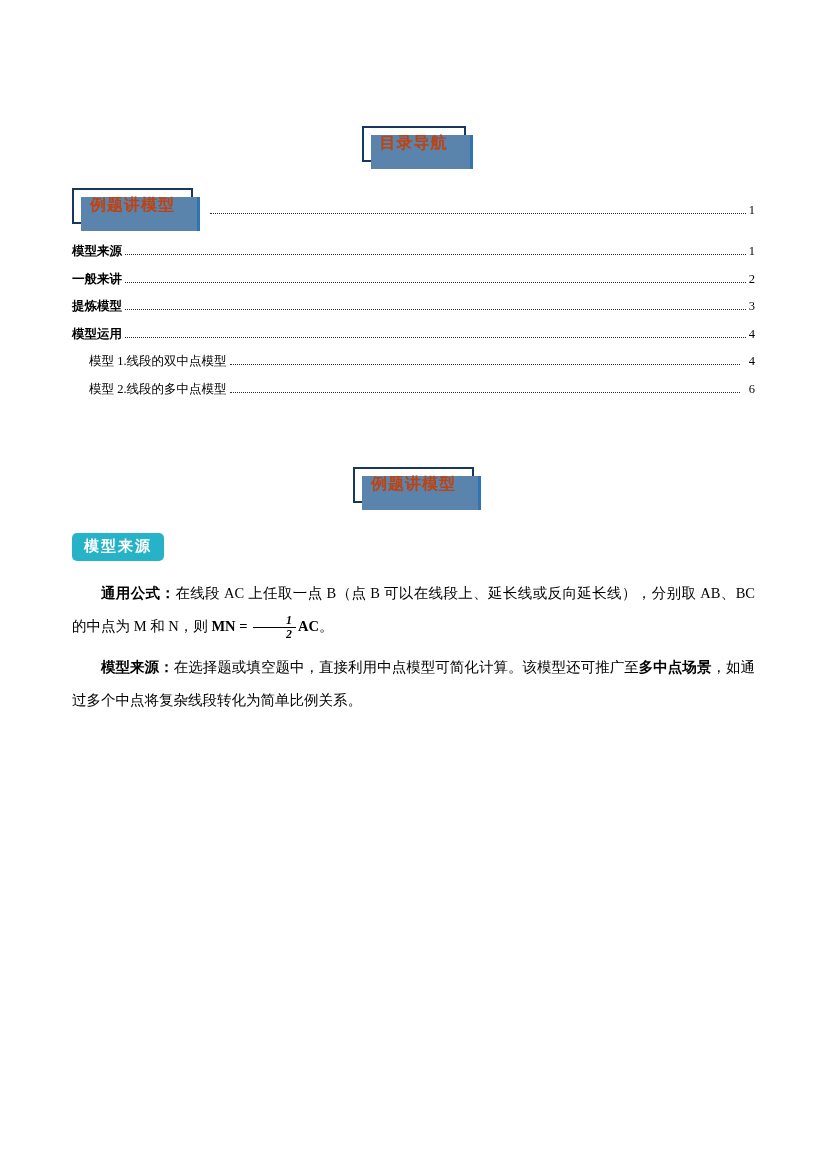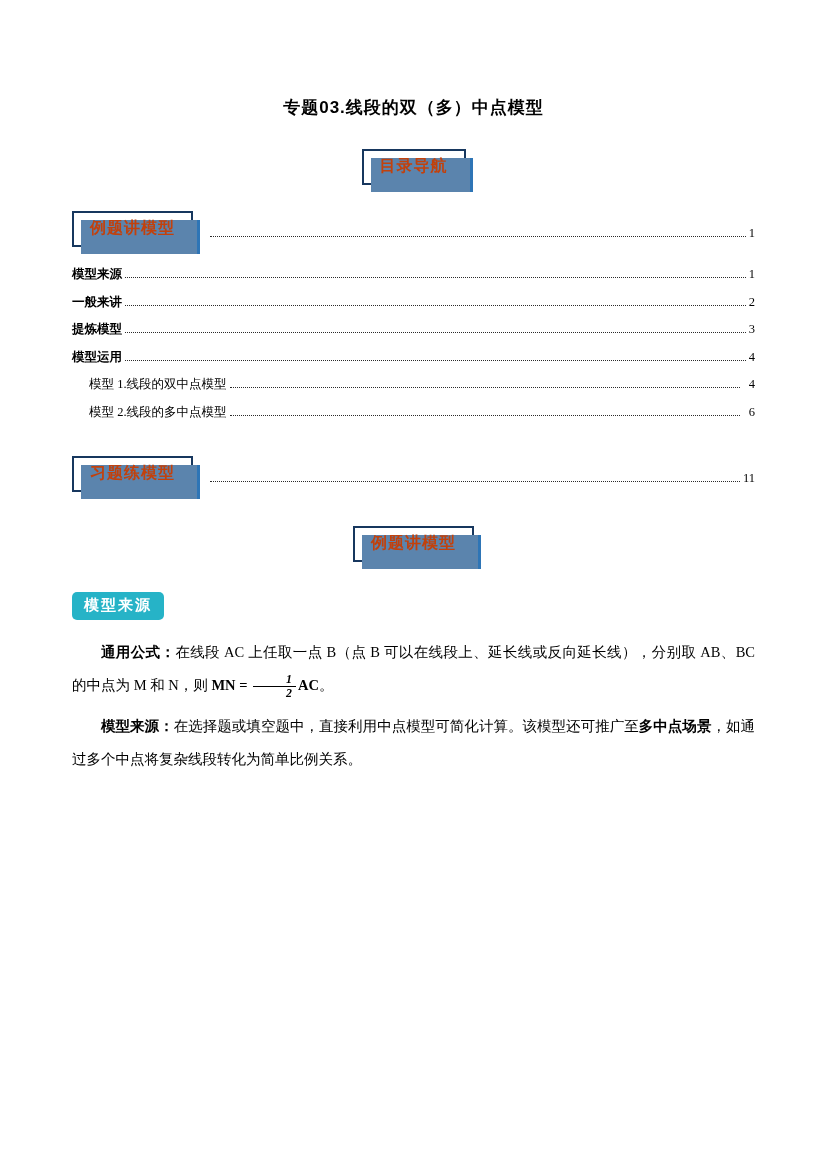--- a/index.html
+++ b/index.html
@@ -105,21 +105,20 @@
   }
   .frac .num { display: block; border-bottom: 1.6px solid #000; padding: 0 4px 0 4px; }
   .frac .den { display: block; padding: 0 4px; }
   .sect-center { text-align: center; margin: 34px 0 4px 0; }
 </style>
 </head>
 <body>
 
 <div class="page">
 
-  <h1 class="doc-title">专题03.线段的双（多）中点模型</h1>
 
 
   <div class="banner-center-wrap">
     <div class="banner">
       <span>目录导航</span>
     </div>
   </div>
 
   <div class="toc-h1">
     <div class="banner">
@@ -158,27 +157,20 @@
       <span class="pagenum">4</span>
     </div>
     <div class="toc-row sub">
       <span>模型 2.线段的多中点模型</span>
       <span class="leader"></span>
       <span class="pagenum">6</span>
     </div>
   </div>
 
   <div class="toc-h1" style="margin-top:30px;">
-    <div class="banner">
-      <span>习题练模型</span>
-    </div>
-    <div class="h1-fill toc-row">
-      <span class="leader"></span>
-      <span class="pagenum">11</span>
-    </div>
   </div>
 
   <div class="sect-center">
     <div class="banner">
       <span>例题讲模型</span>
     </div>
   </div>
 
   <div>
     <span class="badge">模型来源</span>

